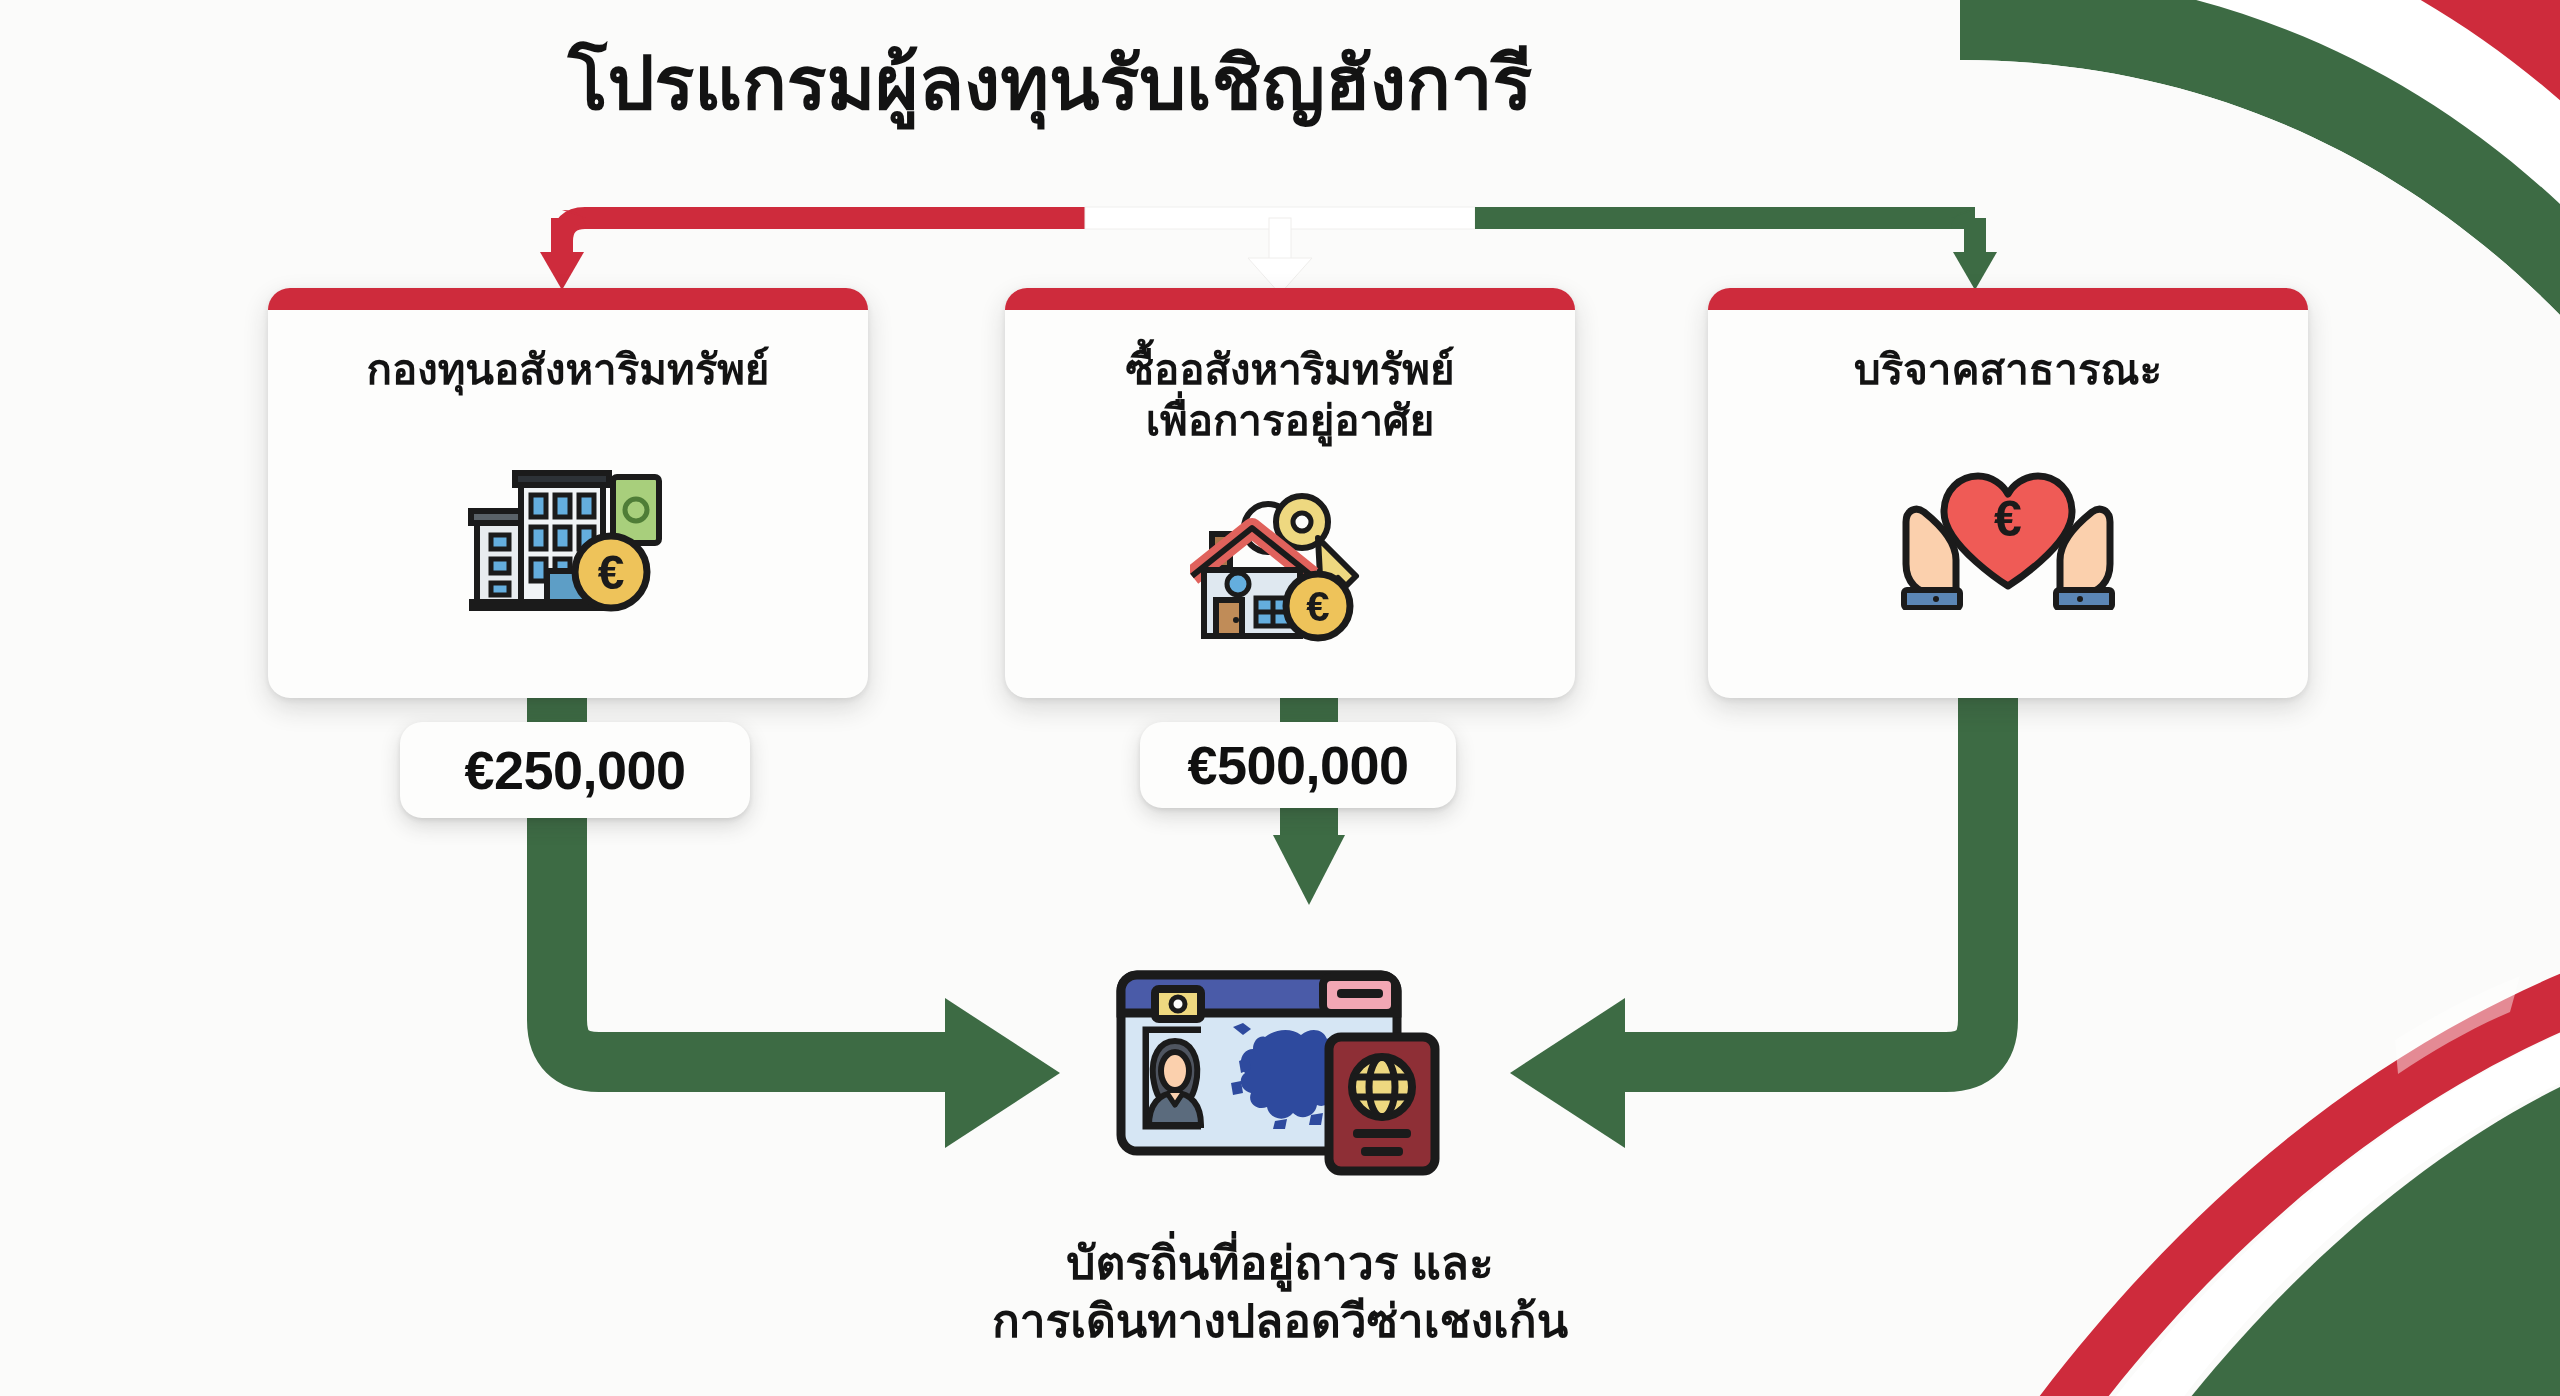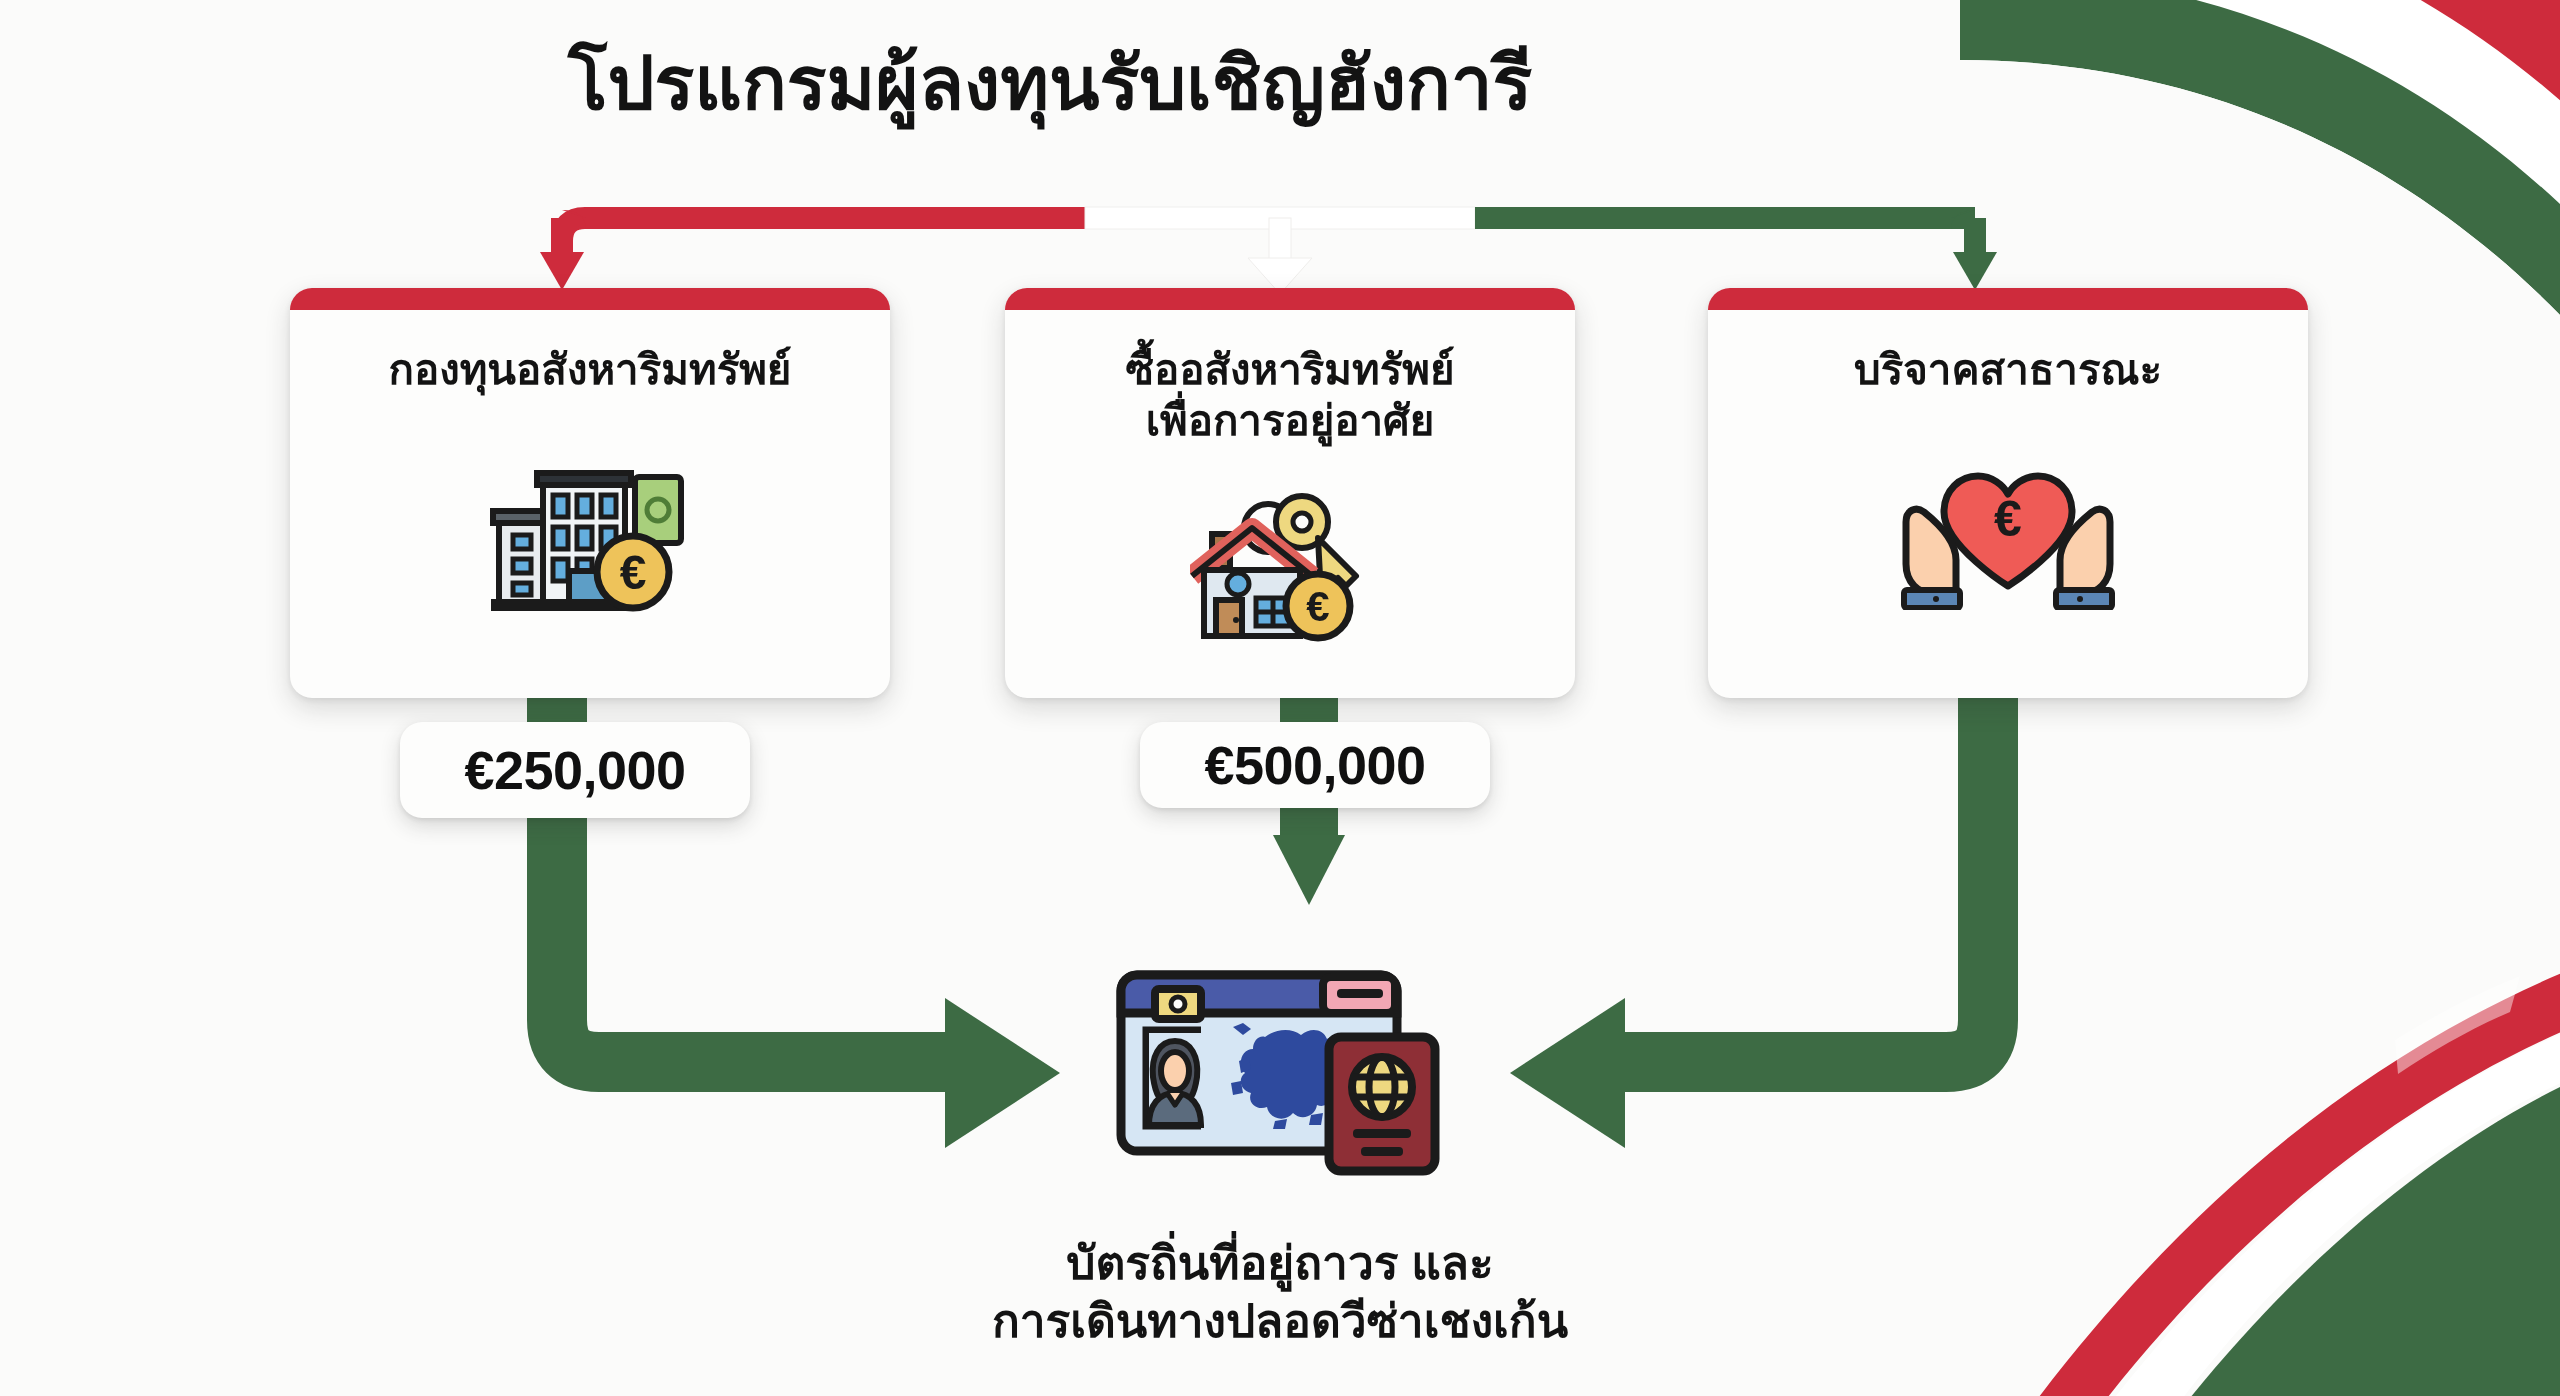--- a/index.html
+++ b/index.html
@@ -74,21 +74,21 @@
     white-space: pre-line;
   }
   .card-icon {
     flex: 1 1 auto;
     display: flex;
     align-items: center;
     justify-content: center;
     width: 100%;
   }
 
-  #card-fund   { left: 290px;  top: 288px; width: 600px; height: 410px; }
+  #card-fund   { left: 268px;  top: 288px; width: 600px; height: 410px; }
   #card-buy    { left: 1005px; top: 288px; width: 570px; height: 410px; }
   #card-donate { left: 1700px; top: 288px; width: 600px; height: 410px; margin-left: 8px; }
 
   #card-fund .card-icon   { padding-bottom: 16px; }
   #card-buy .card-title   { }
   #card-buy .card-icon    { padding-bottom: 10px; }
   #card-donate .card-icon { padding-bottom: 24px; }
 
   
   .pill {
@@ -98,21 +98,21 @@
     box-shadow: 0 8px 20px rgba(40,40,40,0.17), 0 2px 5px rgba(0,0,0,0.09);
     display: flex;
     align-items: center;
     justify-content: center;
     font-size: 54px;
     font-weight: 700;
     color: #101010;
     letter-spacing: -0.5px;
   }
   #pill-fund { left: 400px;  top: 722px; width: 350px; height: 96px; }
-  #pill-buy  { left: 1140px; top: 722px; width: 350px; height: 86px; }
+  #pill-buy  { left: 1140px; top: 722px; width: 316px; height: 86px; }
 
   
   #outcome-icon {
     position: absolute;
     left: 1115px;
     top: 965px;
     width: 340px;
     height: 215px;
   }
   #outcome-caption {

